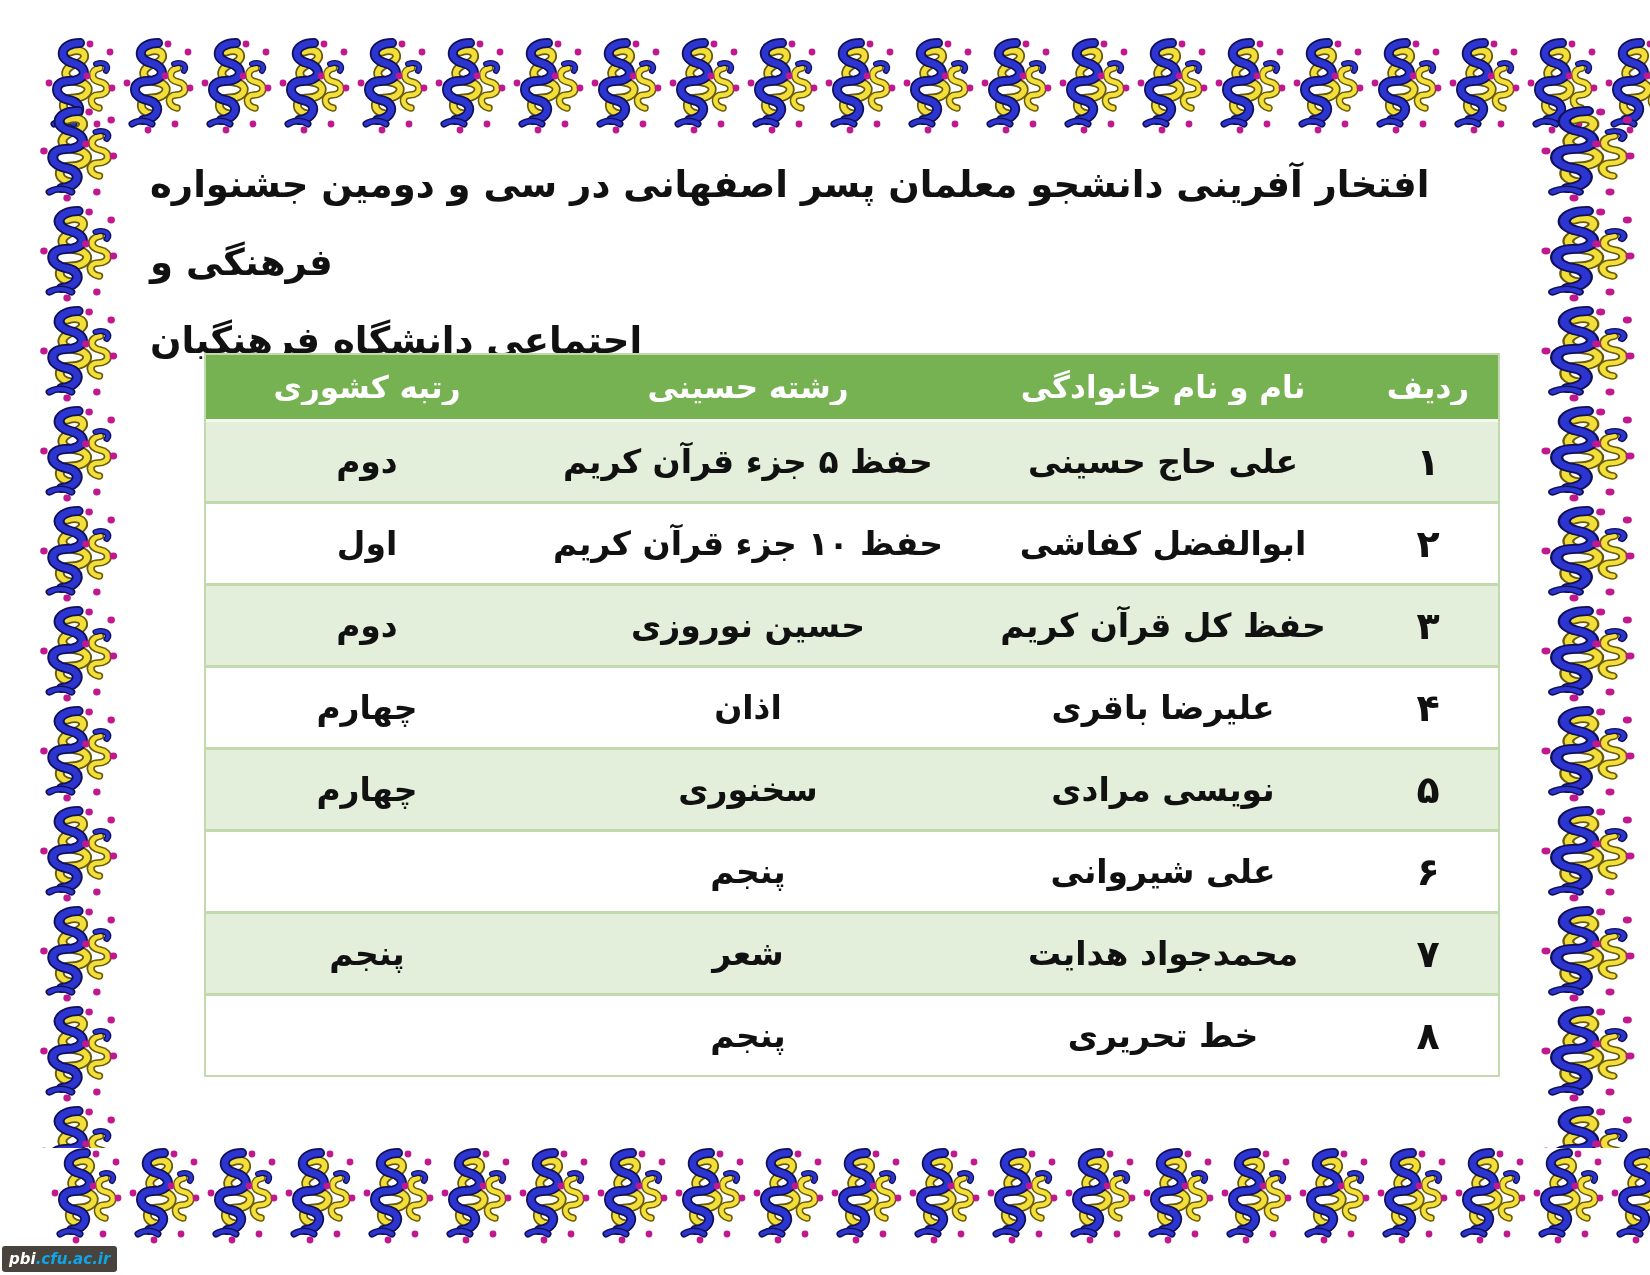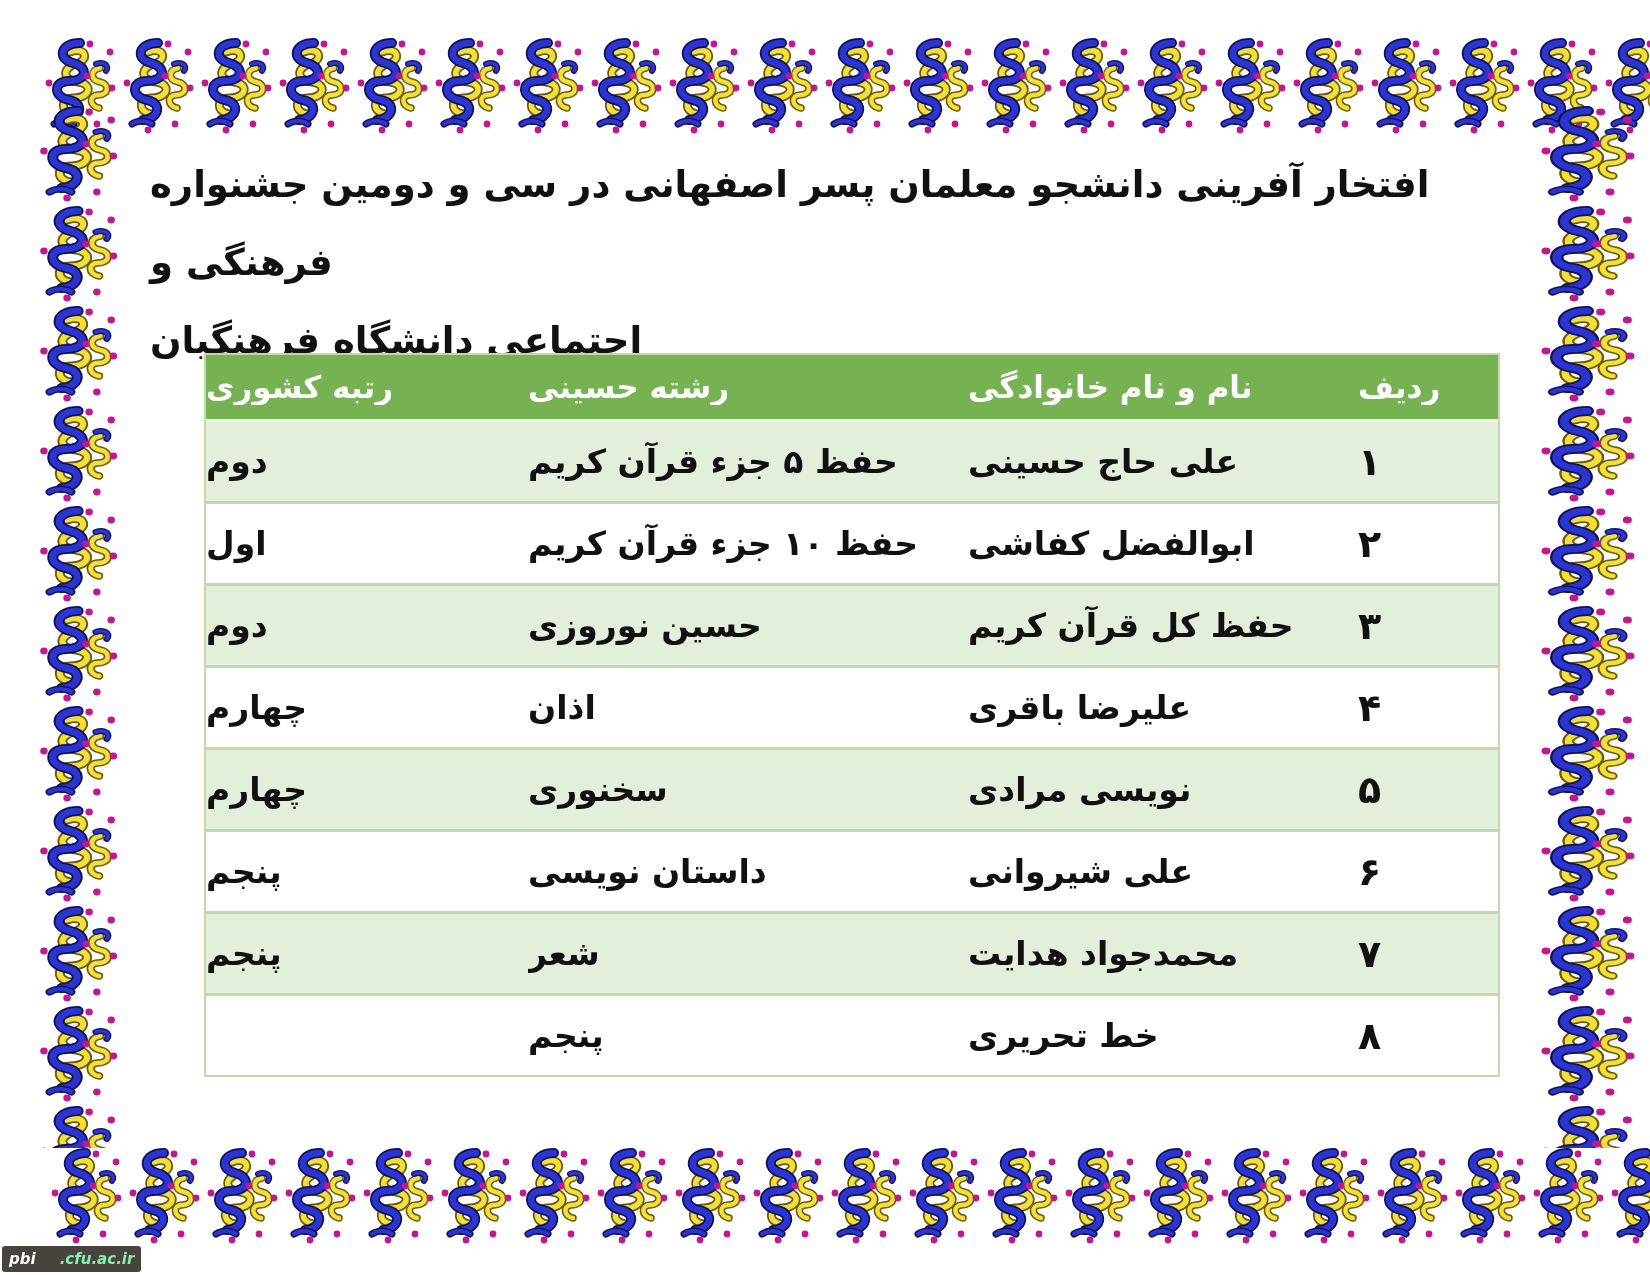--- a/index.html
+++ b/index.html
@@ -48,33 +48,33 @@
   }
   .thead{
     height:64px;background:var(--header-green);color:#ffffff;
     font-weight:bold;font-size:31px;
   }
   .tr{height:82px;font-weight:bold;font-size:33px;color:var(--ink);}
   .tr.odd{background:var(--row-green);}
   .tr.even{background:#ffffff;}
   .tr + .tr{border-top:3px solid var(--border-green);}
   .tbody .tr:first-child{border-top:3px solid #f4f9ef;}
-  .th,.td{text-align:left;white-space:nowrap;overflow:hidden;}
+  .th,.td{text-align:center;white-space:nowrap;overflow:hidden;}
   .td-radif{font-size:38px;}
 
   
   .watermark{
     position:absolute;left:2px;top:1246px;height:26px;
     display:inline-flex;align-items:center;padding:0 7px;
     background:#49433d;border-radius:3px;
     font-style:italic;font-weight:bold;font-size:15px;
-    direction:ltr;white-space:nowrap;gap:24px;
+    direction:ltr;white-space:nowrap;
   }
   .wm-prefix{color:#ffffff;}
-  .wm-suffix{color:#86efac;}
+  .wm-suffix{color:#0ea5e9;}
 </style>
 </head>
 <body>
 
 <div class="page">
 
   <svg class="svg-defs" aria-hidden="true">
     <symbol id="streamer" viewBox="0 0 78 100" overflow="visible">
       <g fill="none" stroke-linecap="round">
         <path d="M30 16 C46 10 50 24 36 28 C22 32 22 44 38 46 C54 48 50 62 34 62 C20 62 20 76 33 78" stroke="#6b5a07" stroke-width="9"></path>
@@ -340,21 +340,20 @@
   </div>
         <div class="tr odd">
     <div class="td td-radif">۵</div>
     <div class="td td-name">نویسی مرادی</div>
     <div class="td td-field">سخنوری</div>
     <div class="td td-rank">چهارم</div>
   </div>
         <div class="tr even">
     <div class="td td-radif">۶</div>
     <div class="td td-name">علی شیروانی</div>
-    <div class="td td-field">داستان نویسی</div>
     <div class="td td-rank">پنجم</div>
   </div>
         <div class="tr odd">
     <div class="td td-radif">۷</div>
     <div class="td td-name">محمدجواد هدایت</div>
     <div class="td td-field">شعر</div>
     <div class="td td-rank">پنجم</div>
   </div>
         <div class="tr even">
     <div class="td td-radif">۸</div>

